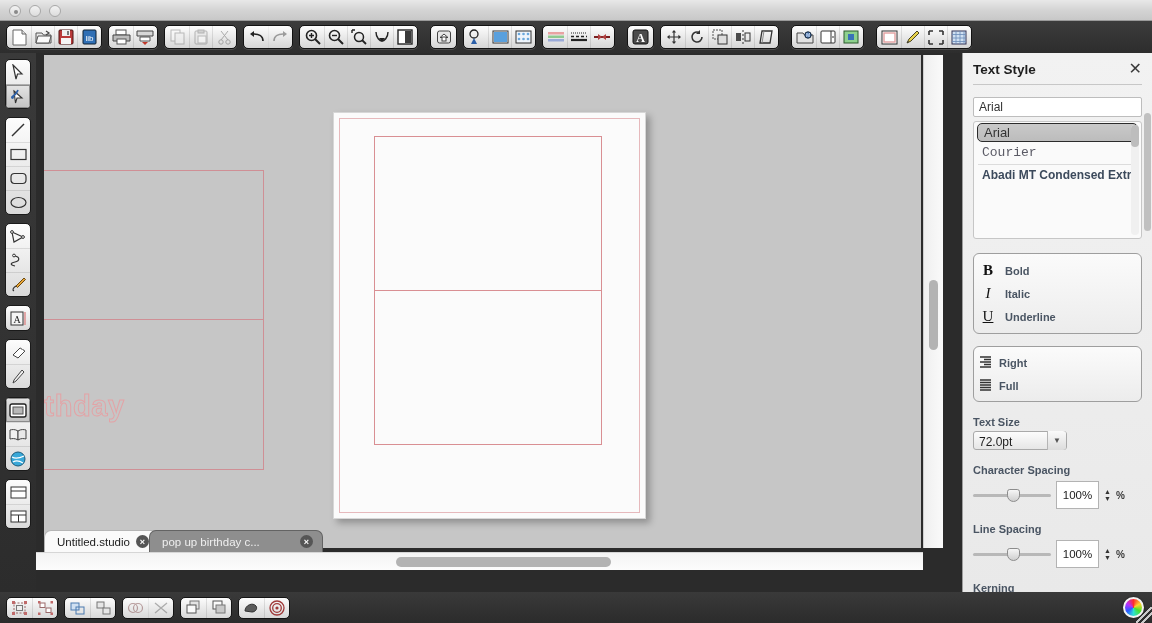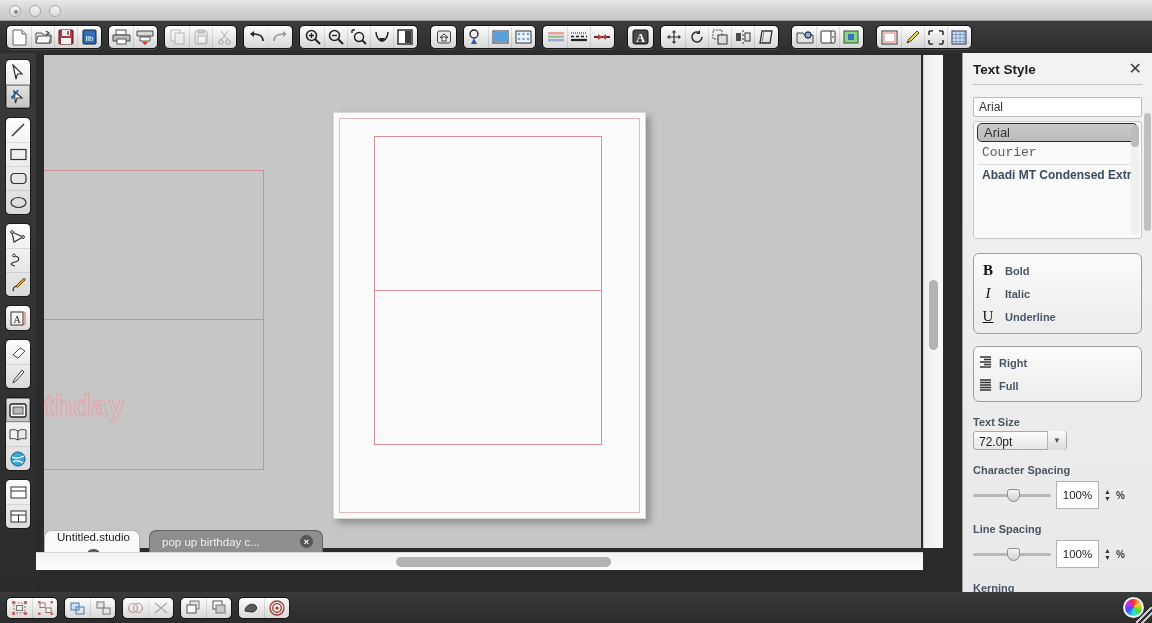--- a/index.html
+++ b/index.html
@@ -148,21 +148,21 @@
     padding:0 9px 0 12px;
     font-size:11.5px; color:#2f2f2f;
     border-radius: 7px 7px 0 0;
   }
   .doctab .xc {
     width:13px;height:13px;border-radius:50%;
     background:#555; color:#fff; font-size:9px;
     display:flex;align-items:center;justify-content:center;
     font-weight:bold;
   }
-  .doctab.active { background:#fafafa; border:1px solid #b5b5b5; border-bottom:none; color:#222;flex-direction:column;}
+  .doctab.active { background:#fafafa; border:1px solid #b5b5b5; border-bottom:none; color:#222;}
   .doctab.inactive { background:#8e8e8e; border:1px solid #636363; border-bottom:none; color:#efefef; }
 
   
   .bottombar {
     position:absolute; left:0; bottom:0; width:1152px; height:31px;
     background: linear-gradient(to bottom,#3a3a3a,#2b2b2b);
     display:flex; align-items:center;
   }
   .bgroup {
     display:flex; align-items:center; height:22px;

